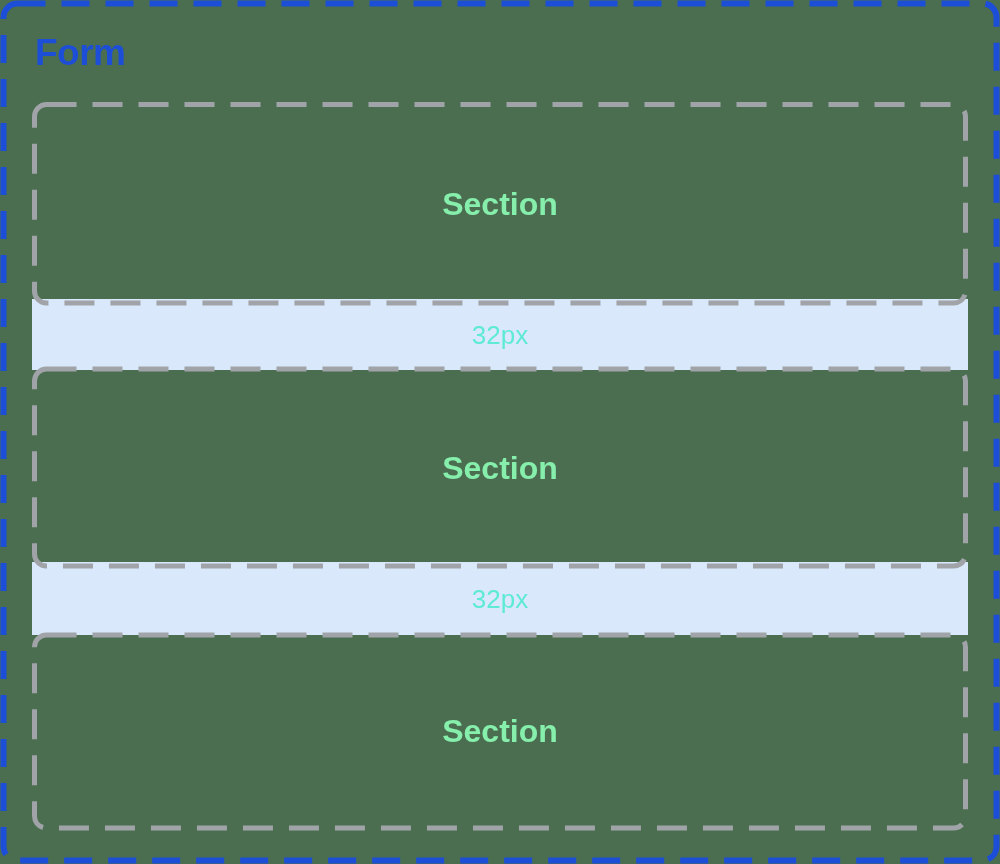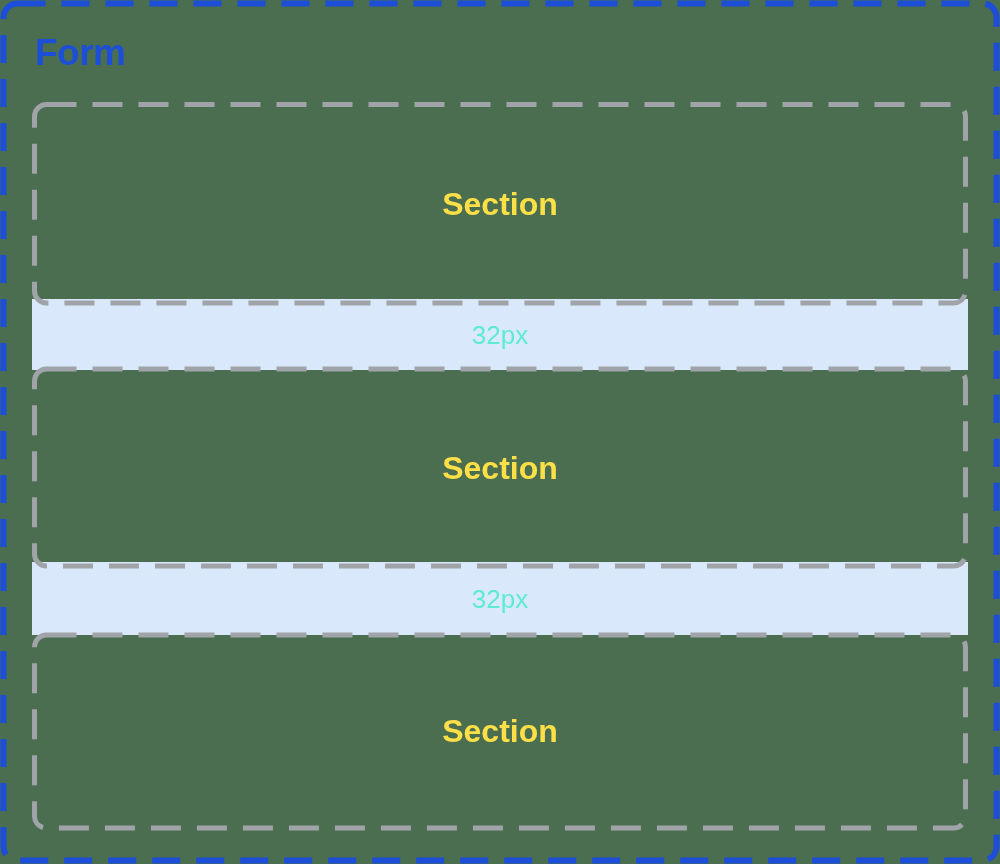--- a/index.html
+++ b/index.html
@@ -39,21 +39,21 @@
     font-size: 37px;
     font-weight: bold;
     letter-spacing: -0.5px;
     color: #1d4ed8;
     line-height: 1;
     white-space: nowrap;
   }
   .section-label {
     font-size: 32px;
     font-weight: bold;
-    color: #fde047;
+    color: #86efac;
   }
   .gap-label {
     font-size: 26px;
     font-weight: normal;
     color: #5eead4;
   }
 </style>
 </head>
 <body>
 

